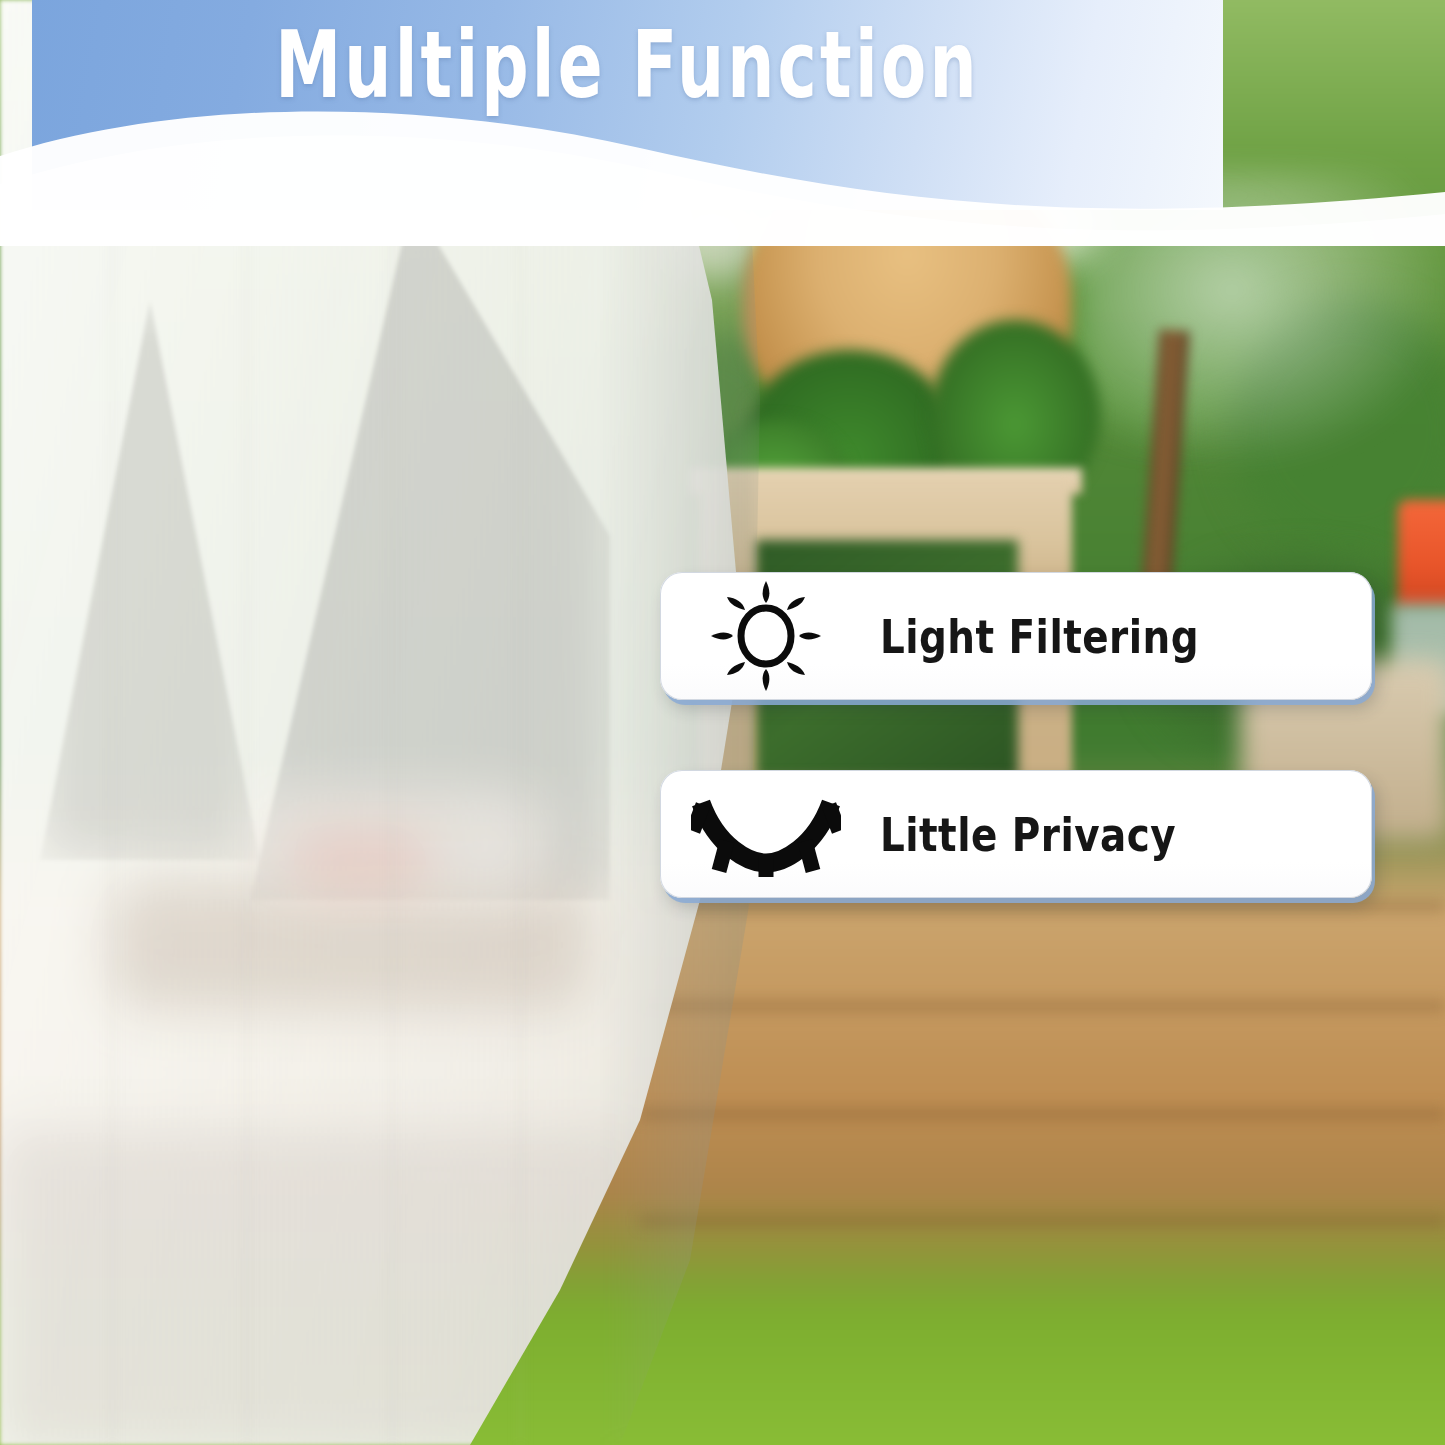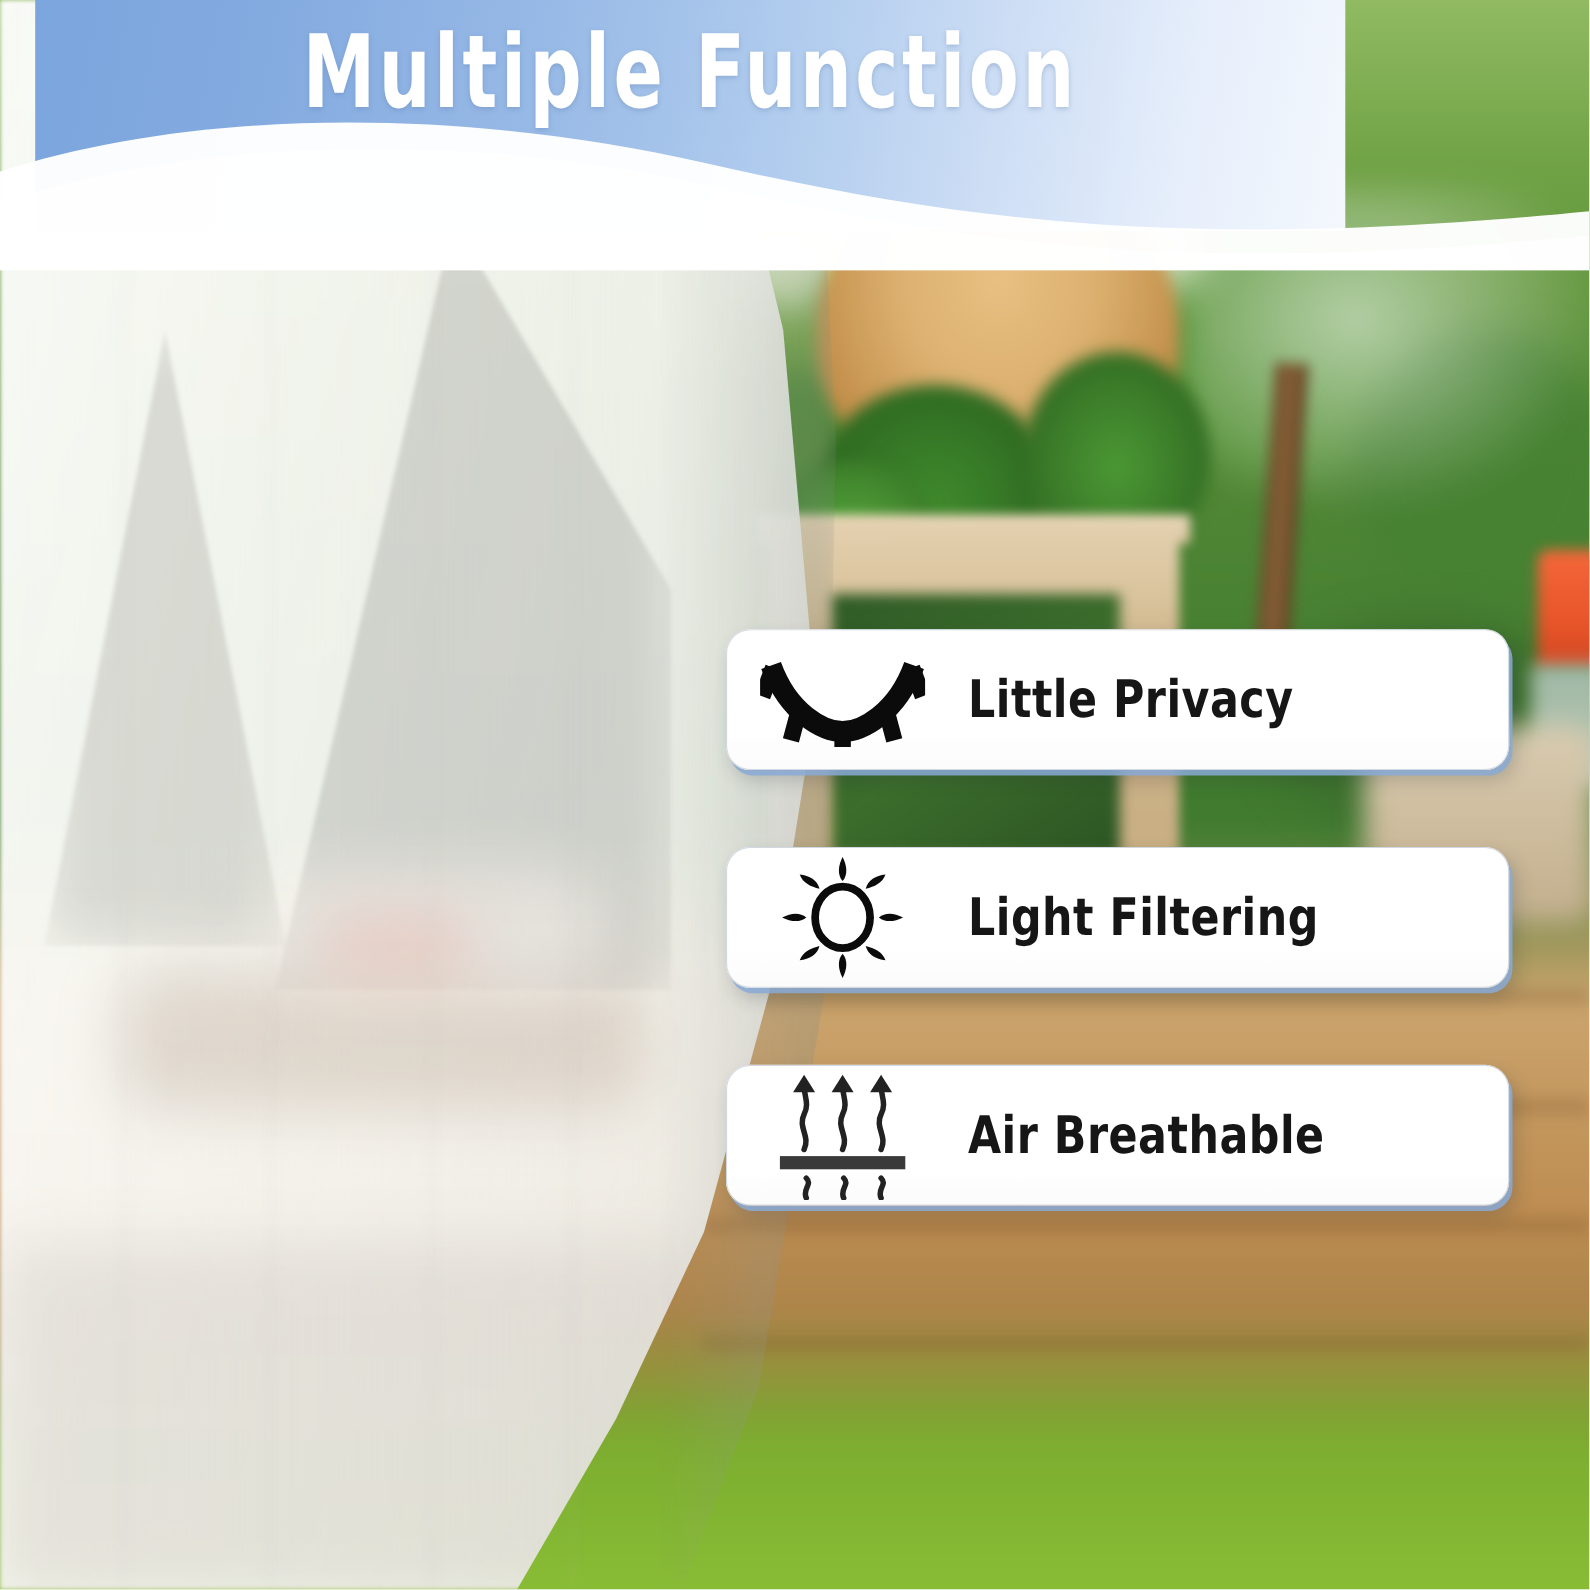--- a/index.html
+++ b/index.html
@@ -292,71 +292,48 @@
   <svg class="wave" viewBox="0 0 1445 150" preserveAspectRatio="none">
     <path d="M0 60 C 180 2, 420 2, 640 52 C 880 106, 1080 132, 1445 96 L1445 150 L0 150 Z" fill="#ffffff" opacity="0.97"></path>
     <path d="M0 88 C 200 24, 440 26, 660 76 C 900 130, 1100 152, 1445 118 L1445 150 L0 150 Z" fill="#ffffff" opacity="0.75"></path>
   </svg>
 
   <div class="badges">
 
 
     <div class="badge">
       <div class="badge-icon">
-        <svg width="150" height="86" viewBox="0 0 150 86">
-          <path d="M10 12 C 26 56, 58 72, 75 72 C 92 72, 124 56, 140 12" fill="none" stroke="#0b0b0b" stroke-width="19" stroke-linecap="butt"></path>
-          <g stroke="#0b0b0b" stroke-width="15" stroke-linecap="butt">
-            <line x1="12" y1="14" x2="2" y2="40"></line>
-            <line x1="36" y1="50" x2="28" y2="80"></line>
-            <line x1="75" y1="64" x2="75" y2="86"></line>
-            <line x1="114" y1="50" x2="122" y2="80"></line>
-            <line x1="138" y1="14" x2="148" y2="40"></line>
-          </g>
-        </svg>
-      </div>
-      <div class="badge-label">Little Privacy</div>
-    </div>
-
-    <div class="badge">
-      <div class="badge-icon">
         <svg width="118" height="118" viewBox="0 0 118 118">
           <ellipse cx="59" cy="59" rx="25" ry="28" fill="none" stroke="#0b0b0b" stroke-width="7"></ellipse>
           <g fill="#0b0b0b">
             <path d="M59 4 C 63 12, 64 20, 59 26 C 54 20, 55 12, 59 4 Z"></path>
             <path d="M59 114 C 55 106, 54 98, 59 92 C 64 98, 63 106, 59 114 Z"></path>
             <path d="M4 59 C 12 55, 20 54, 26 59 C 20 64, 12 63, 4 59 Z"></path>
             <path d="M114 59 C 106 63, 98 64, 92 59 C 98 54, 106 55, 114 59 Z"></path>
             <path d="M20 20 C 29 21, 36 25, 38 33 C 30 31, 23 28, 20 20 Z"></path>
             <path d="M98 20 C 95 28, 88 31, 80 33 C 82 25, 89 21, 98 20 Z"></path>
             <path d="M20 98 C 23 90, 30 87, 38 85 C 36 93, 29 97, 20 98 Z"></path>
             <path d="M98 98 C 89 97, 82 93, 80 85 C 88 87, 95 90, 98 98 Z"></path>
           </g>
         </svg>
       </div>
       <div class="badge-label">Light Filtering</div>
     </div>
 
     <div class="badge">
       <div class="badge-icon">
-        <svg width="126" height="118" viewBox="0 0 126 118">
-          <g fill="none" stroke="#222222" stroke-width="5" stroke-linecap="round">
-            <path d="M28 72 C 34 60, 22 52, 28 40 C 33 30, 28 24, 28 14"></path>
-            <path d="M63 72 C 69 60, 57 52, 63 40 C 68 30, 63 24, 63 14"></path>
-            <path d="M98 72 C 104 60, 92 52, 98 40 C 103 30, 98 24, 98 14"></path>
-          </g>
-          <g fill="#222222">
-            <path d="M28 4 L 38 20 L 18 20 Z"></path>
-            <path d="M63 4 L 73 20 L 53 20 Z"></path>
-            <path d="M98 4 L 108 20 L 88 20 Z"></path>
-          </g>
-          <rect x="6" y="78" width="114" height="12" fill="#3a3a3a"></rect>
-          <g fill="none" stroke="#222222" stroke-width="5" stroke-linecap="round">
-            <path d="M30 98 C 36 104, 26 108, 30 116"></path>
-            <path d="M64 98 C 70 104, 60 108, 64 116"></path>
-            <path d="M98 98 C 104 104, 94 108, 98 116"></path>
+        <svg width="150" height="86" viewBox="0 0 150 86">
+          <path d="M10 12 C 26 56, 58 72, 75 72 C 92 72, 124 56, 140 12" fill="none" stroke="#0b0b0b" stroke-width="19" stroke-linecap="butt"></path>
+          <g stroke="#0b0b0b" stroke-width="15" stroke-linecap="butt">
+            <line x1="12" y1="14" x2="2" y2="40"></line>
+            <line x1="36" y1="50" x2="28" y2="80"></line>
+            <line x1="75" y1="64" x2="75" y2="86"></line>
+            <line x1="114" y1="50" x2="122" y2="80"></line>
+            <line x1="138" y1="14" x2="148" y2="40"></line>
           </g>
         </svg>
       </div>
-      <div class="badge-label">Air Breathable</div>
+      <div class="badge-label">Little Privacy</div>
     </div>
+
 
   </div>
 </div>
 
 </body></html>

